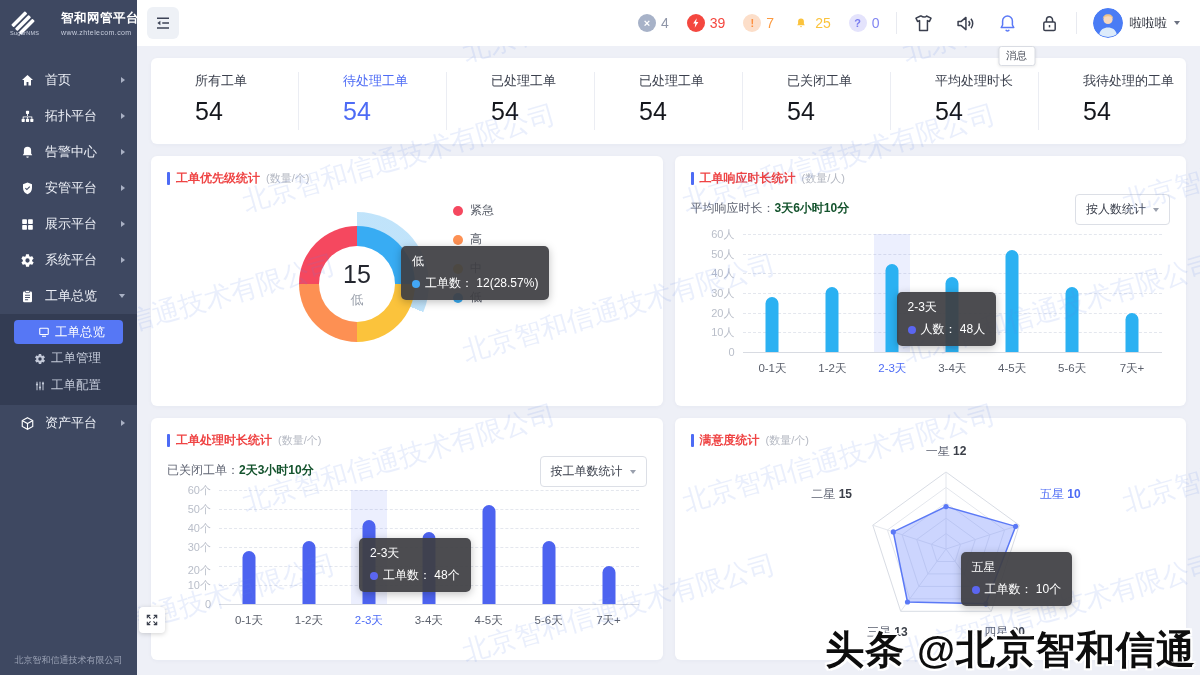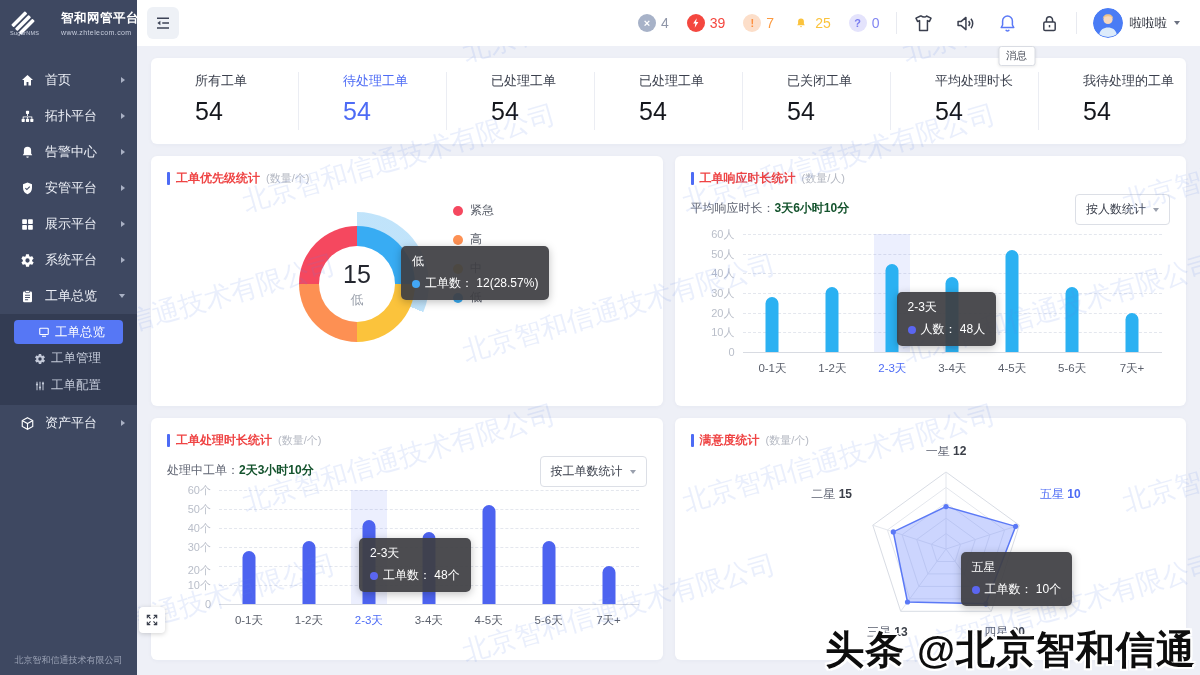--- a/index.html
+++ b/index.html
@@ -464,21 +464,21 @@
           </div>
         </div>
 
       <div class="panel" id="panel-process">
         <div class="p-head">
           <span class="p-accent"></span>
           <span class="p-title">工单处理时长统计</span>
           <span class="p-unit">(数量/个)</span>
         </div>
         <div class="p-sub">
-          <span>处理中工单：</span><b>2天3小时10分</b>
+          <span>已关闭工单：</span><b>2天3小时10分</b>
         </div>
         <div class="dropdown">
           <span>按工单数统计</span>
           <span class="dd-caret"></span>
         </div>
         <div class="bar-plot" id="plot-process" style="top:72px;height:114px;">
             <div class="gridline zero" style="top:114px"></div>
             <div class="tick-label" style="top:114px">0</div>
             <div class="gridline" style="top:95px"></div>
             <div class="tick-label" style="top:95px">10个</div>

